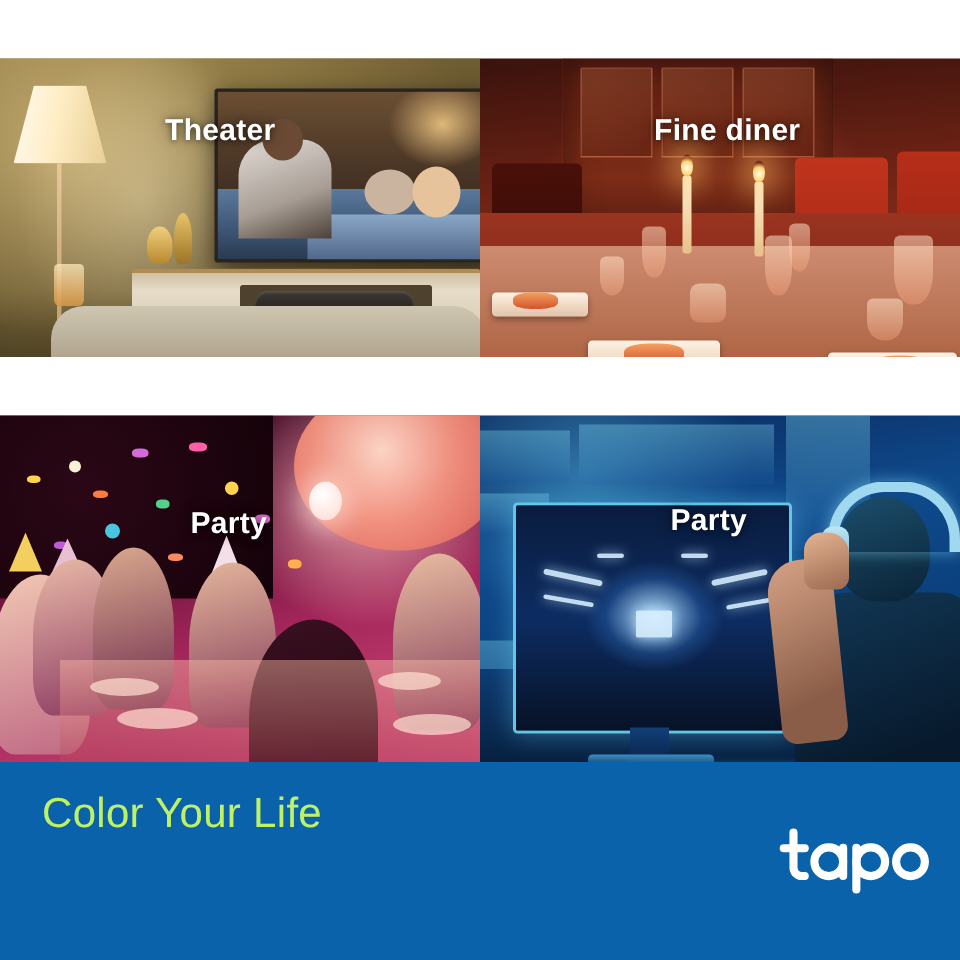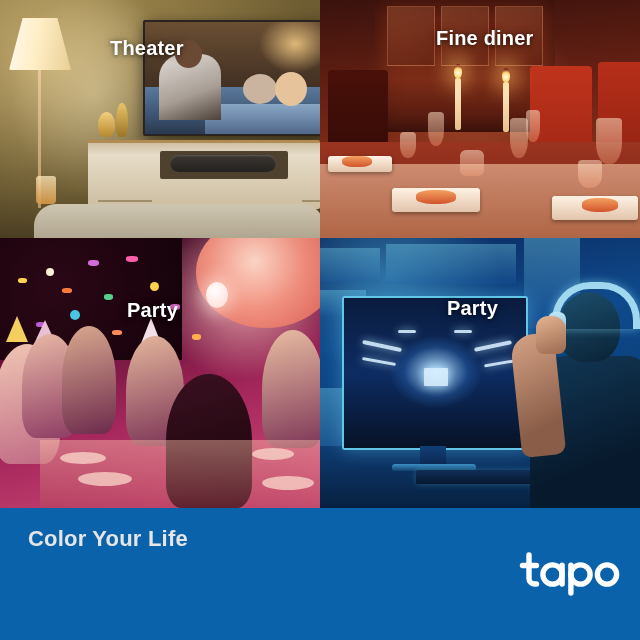--- a/index.html
+++ b/index.html
@@ -30,20 +30,21 @@
     width: 640px;
     height: 508px;
     display: grid;
     grid-template-columns: 320px 320px;
     grid-template-rows: 238px 270px;
   }
 
   .panel {
     position: relative;
     overflow: hidden;
+    margin-top: 39px;
   }
 
   .panel-label {
     position: absolute;
     color: #ffffff;
     font-weight: bold;
     font-size: 20px;
     letter-spacing: 0.2px;
     line-height: 1;
     text-shadow: 0 1px 4px rgba(0,0,0,0.55), 0 0 10px rgba(0,0,0,0.35);
@@ -448,23 +449,23 @@
   
   .banner {
     position: absolute;
     left: 0; top: 508px;
     width: 640px; height: 132px;
     background: #0a62ab;
   }
   .banner-headline {
     position: absolute;
     left: 28px; top: 20px;
-    color: #e5e5e5;
-    font-size: 22px;
-    font-weight: bold;
+    color: #bef264;
+    font-size: 28px;
+    font-weight: normal;
     letter-spacing: 0.2px;
     line-height: 1;
   }
   .banner-sub {
     position: absolute;
     left: 28px; top: 57px;
     color: #eef4fa;
     font-size: 16px;
     font-weight: normal;
     line-height: 1;
@@ -542,21 +543,21 @@
       <div class="dn-glass" style="left:258px; top:160px; width:24px; height:28px;"></div>
       <div class="dn-glass" style="left:140px; top:150px; width:24px; height:26px; border-radius:6px;"></div>
 
       <div class="dn-plate" style="left:72px; top:188px; width:88px; height:24px;"></div>
       <div class="dn-food" style="left:96px; top:190px; width:40px; height:14px;"></div>
       <div class="dn-plate" style="left:232px; top:196px; width:86px; height:24px;"></div>
       <div class="dn-food" style="left:262px; top:198px; width:36px; height:14px;"></div>
       <div class="dn-plate" style="left:8px; top:156px; width:64px; height:16px;"></div>
       <div class="dn-food" style="left:22px; top:156px; width:30px; height:11px;"></div>
 
-      <div class="panel-label" style="left:116px; top:28px;">Fine diner</div>
+      <div class="panel-label" style="left:116px; top:38px;">Fine diner</div>
     </div>
 
     <div class="panel party">
       <div class="pt-dark"></div>
       <div class="pt-ball"></div>
       <div class="pt-globe"></div>
 
       <div class="pt-confetti" style="left:18px; top:40px; width:9px; height:5px; background:#ffd34d;"></div>
       <div class="pt-confetti" style="left:46px; top:30px; width:8px; height:8px; background:#f8f0d8; border-radius:50%;"></div>
       <div class="pt-confetti" style="left:62px; top:50px; width:10px; height:5px; background:#ff7a3d;"></div>

